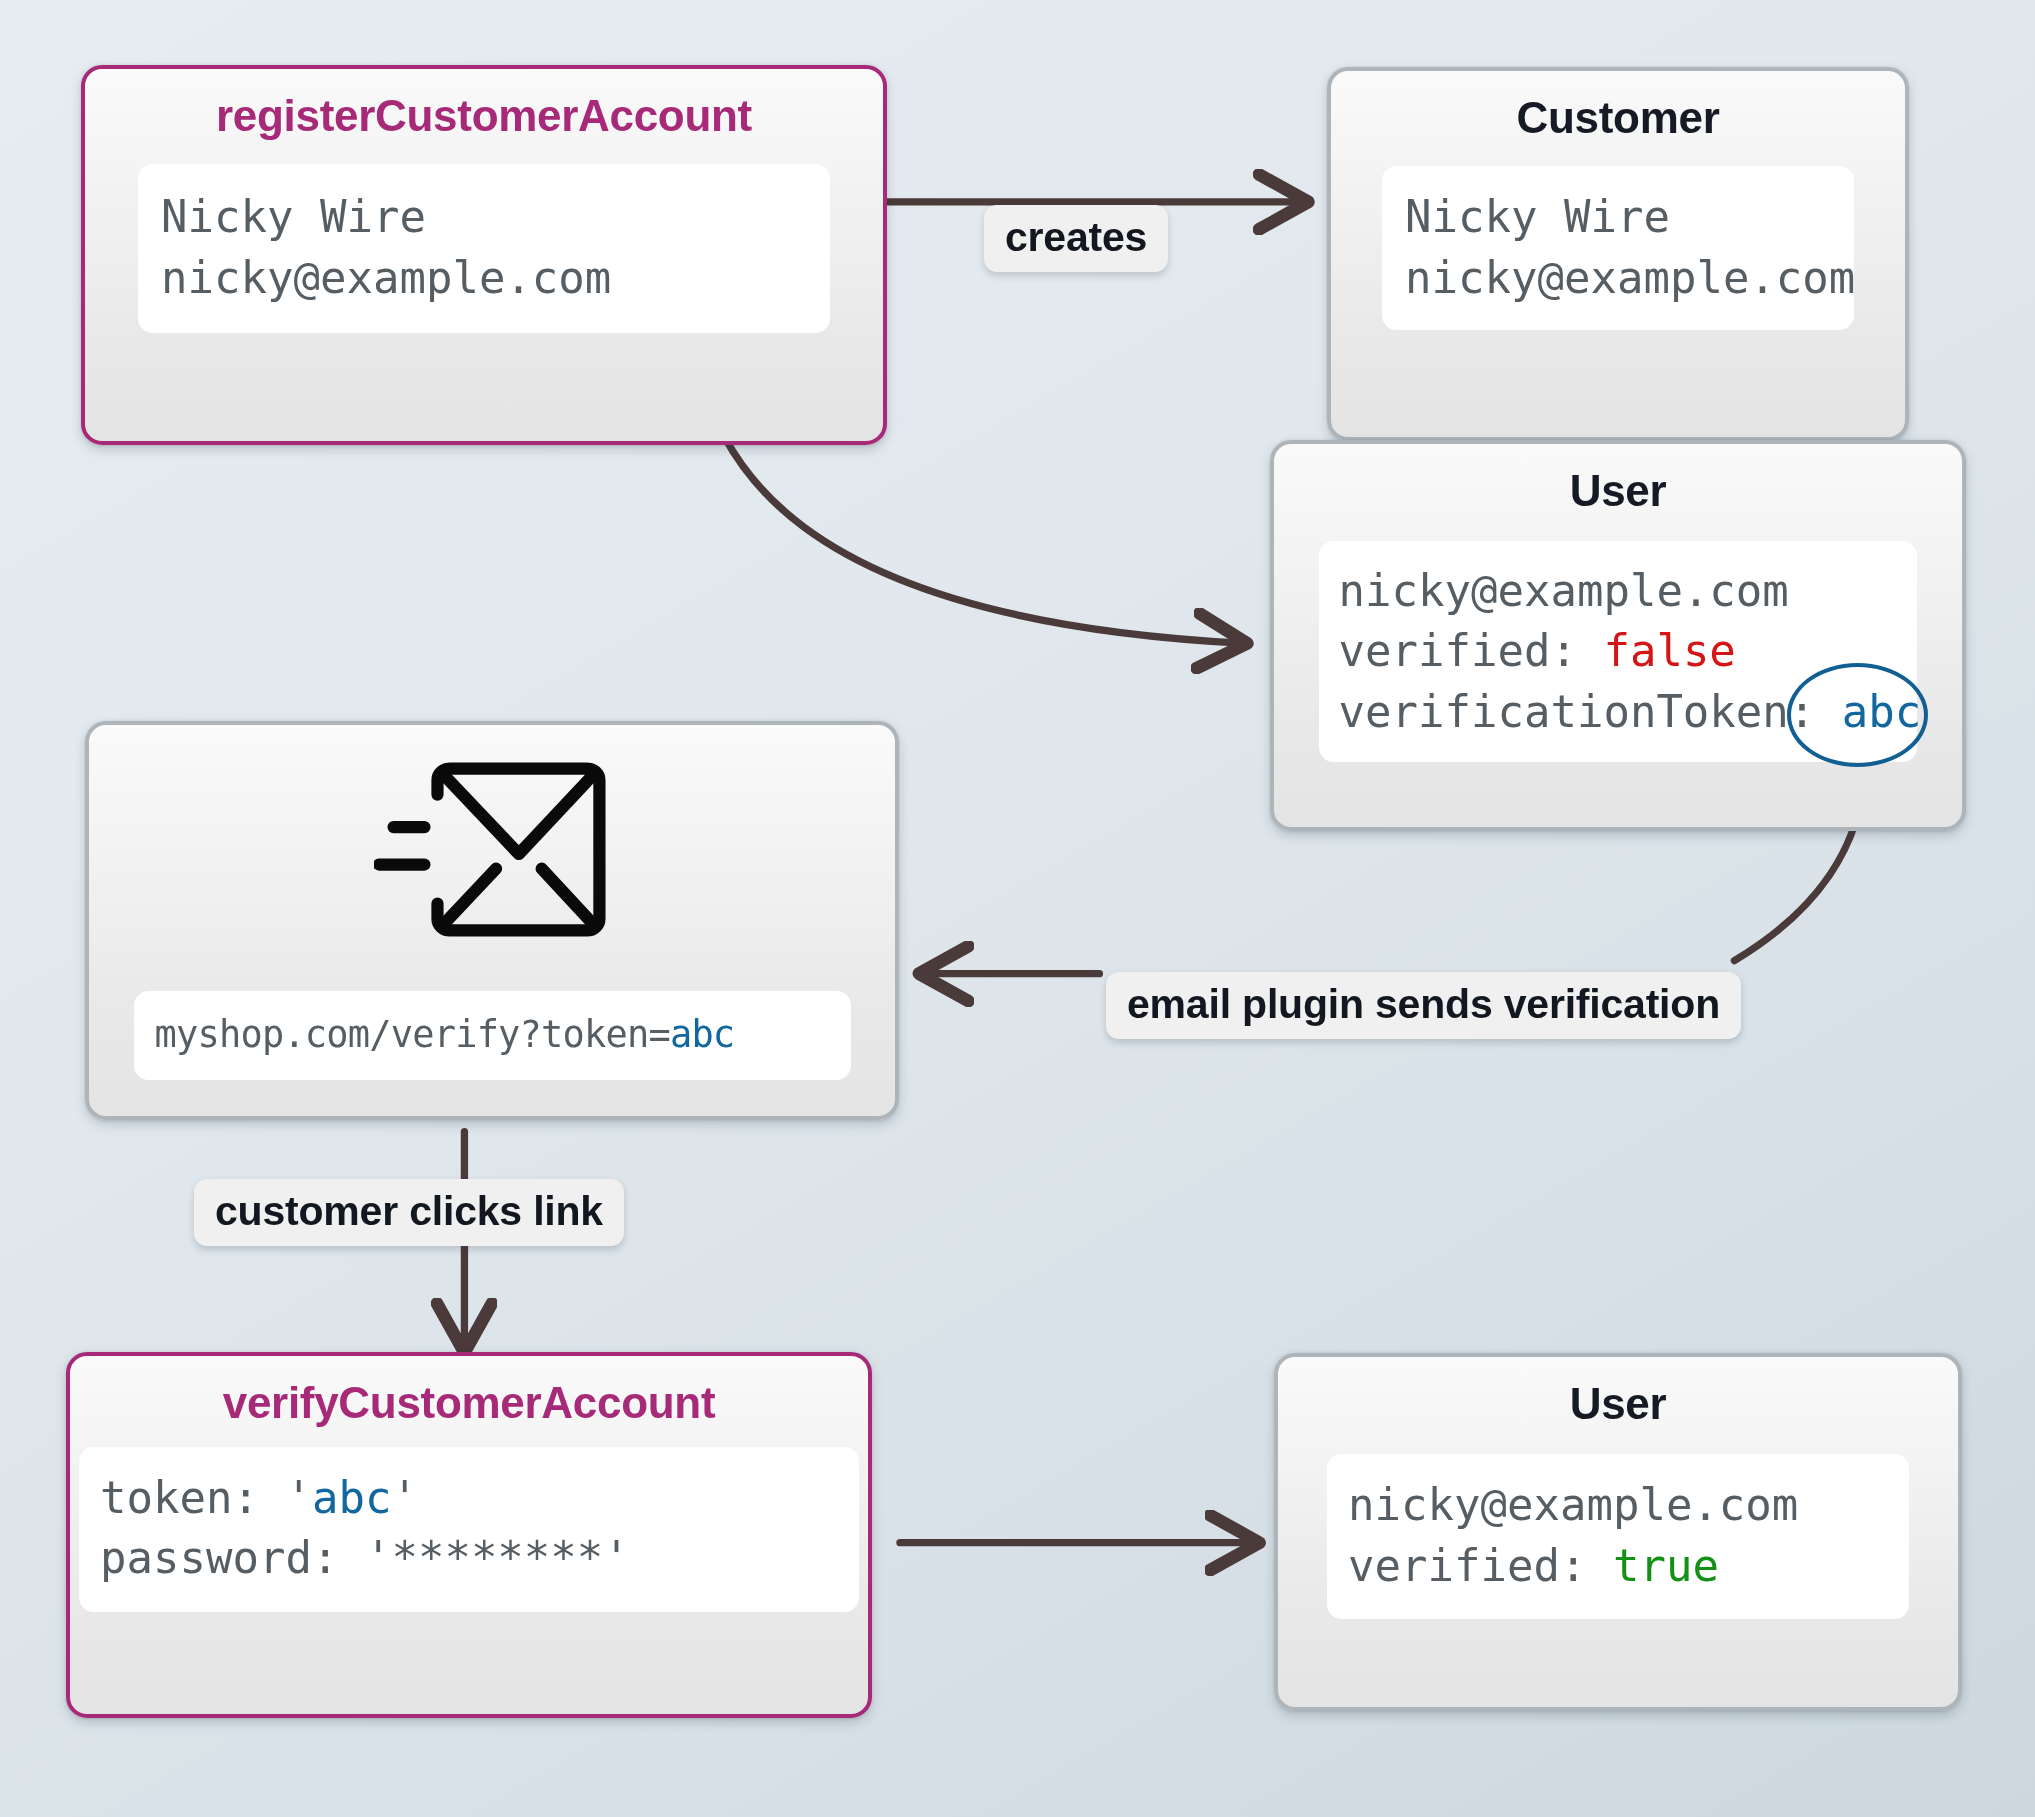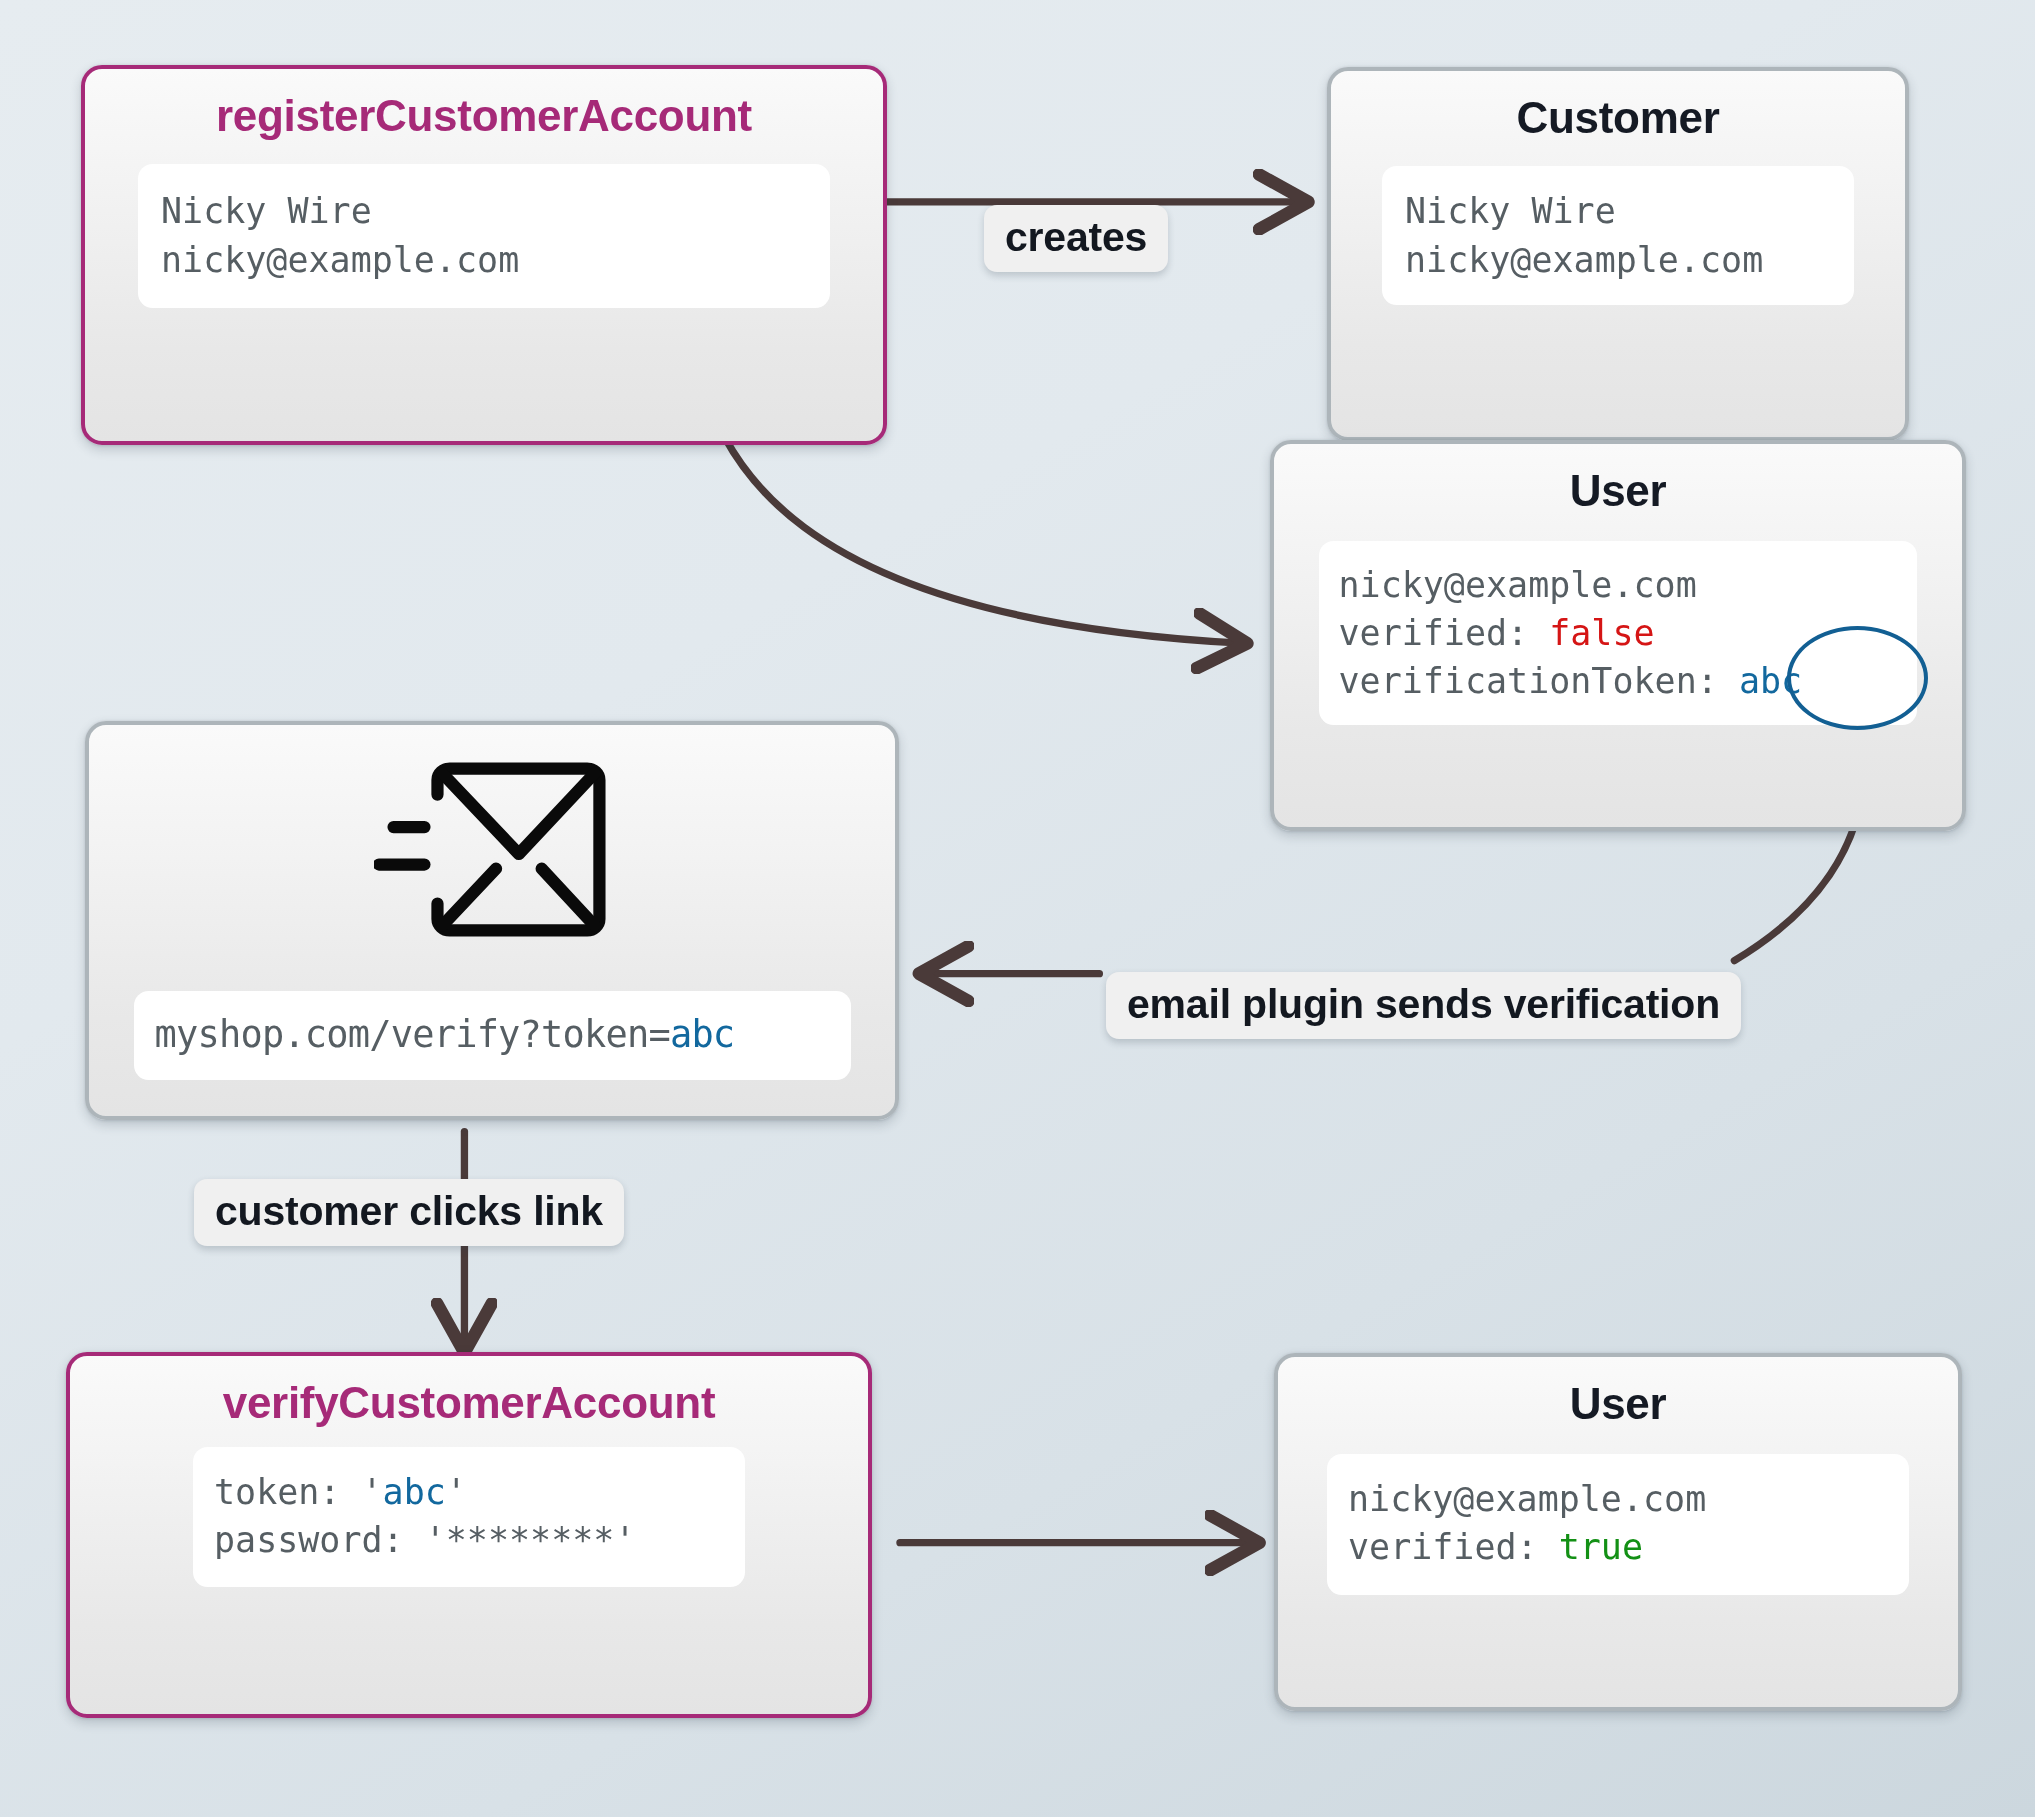--- a/index.html
+++ b/index.html
@@ -44,21 +44,21 @@
     white-space: nowrap;
   }
   .node-title.dark { color: #151a24; }
   .node-title.pink { color: #a62a78; }
 
   .fields {
     background: #ffffff;
     border-radius: 14.7px;
     box-sizing: border-box;
     font-family: "DejaVu Sans Mono", "Liberation Mono", monospace;
-    font-size: 35px;
+    font-size: 44px;
     color: #565e63;
     line-height: 1.38;
     padding: 21px 21px 21px 23px;
     white-space: nowrap;
     position: relative;
   }
   .fields .line { display: block; }
   .val-false { color: #d51515; }
   .val-true  { color: #139015; }
   .val-blue  { color: #12689e; }
@@ -178,21 +178,21 @@
       </svg>
     </div>
     <div class="fields" style="width:717px; margin-top:auto; margin-bottom:36px; padding:18px 19.5px 19.5px 21px;
                 font-size:37px; letter-spacing:-0.8px;">
       <span>myshop.com/verify?token=</span><span class="val-blue">abc</span>
     </div>
   </div>
 
   <div class="node pink" style="left:66px; top:1352px; width:806px; height:366px;">
     <div class="node-title pink">verifyCustomerAccount</div>
-    <div class="fields" style="width:552px; margin-top:19.5px; padding:21px 18px 23px 21px;">
+    <div class="fields" style="width:780px; margin-top:19.5px; padding:21px 18px 23px 21px;">
       <span class="line">
         <span>token: </span><span>'</span><span class="val-blue">abc</span><span>'</span>
       </span>
       <span class="line">
         <span>password: </span><span>'</span><span>********</span><span>'</span>
       </span>
     </div>
   </div>
 
   <div class="node gray" style="left:1274px; top:1353px; width:688px; height:358px;">

